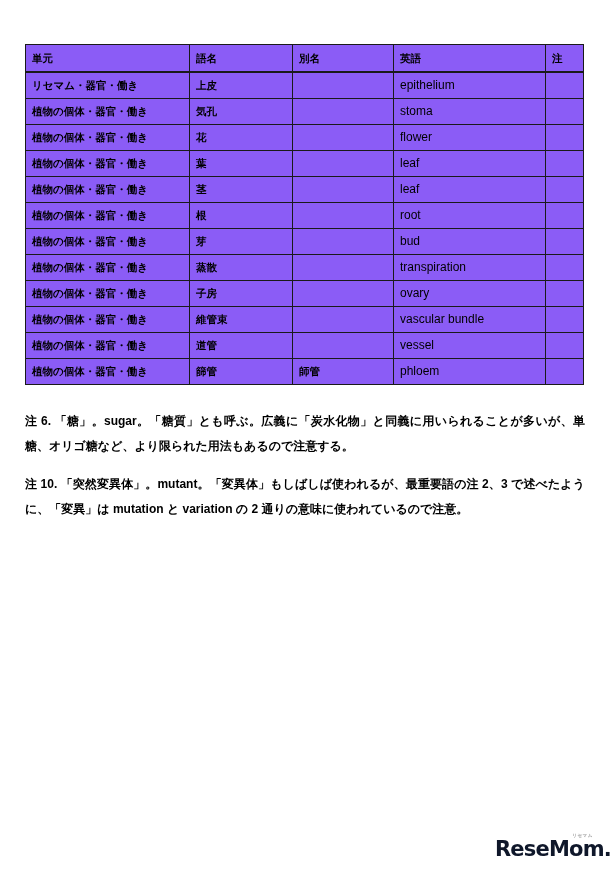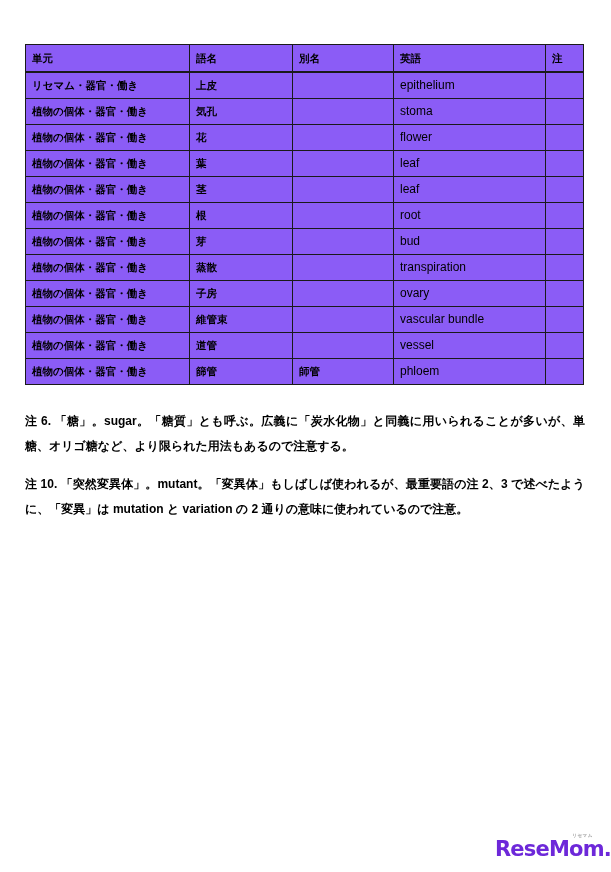--- a/index.html
+++ b/index.html
@@ -110,21 +110,21 @@
     color: #9a9a9a;
     font-weight: bold;
     line-height: 5px;
   }
   .wm-text {
     position: absolute;
     left: 0;
     top: 4px;
     font-size: 21px;
     font-weight: bold;
-    color: #6d28d9;
+    color: #0f172a;
     letter-spacing: -0.8px;
     line-height: 24px;
     font-family: "DejaVu Sans", "Liberation Sans", sans-serif;
   }
 </style>
 </head>
 <body>
 
 <div id="page">
 

